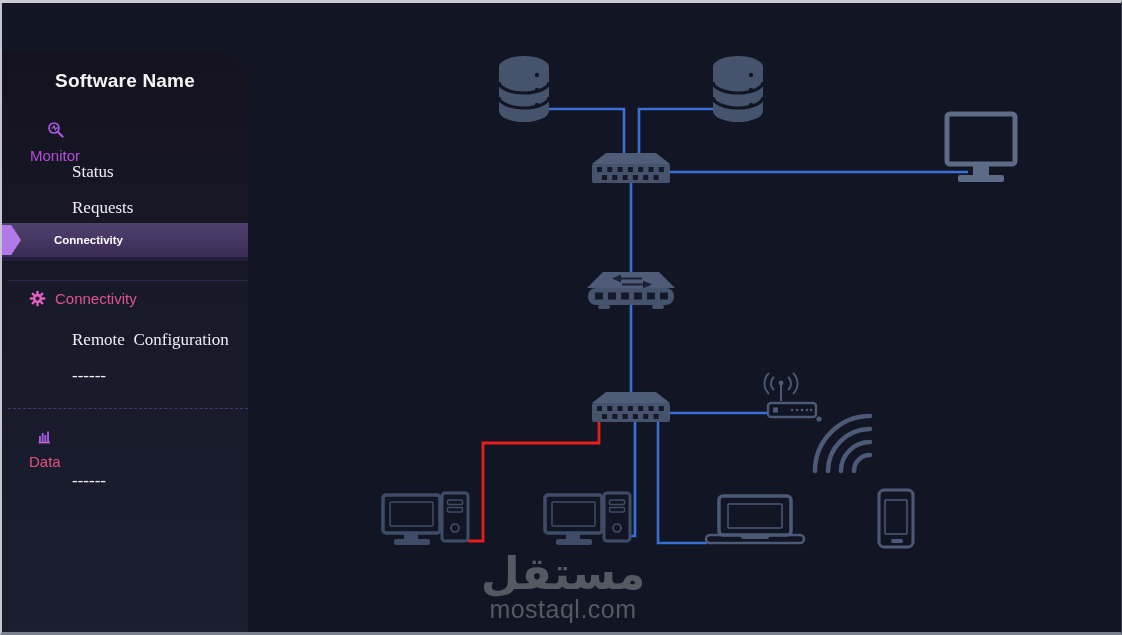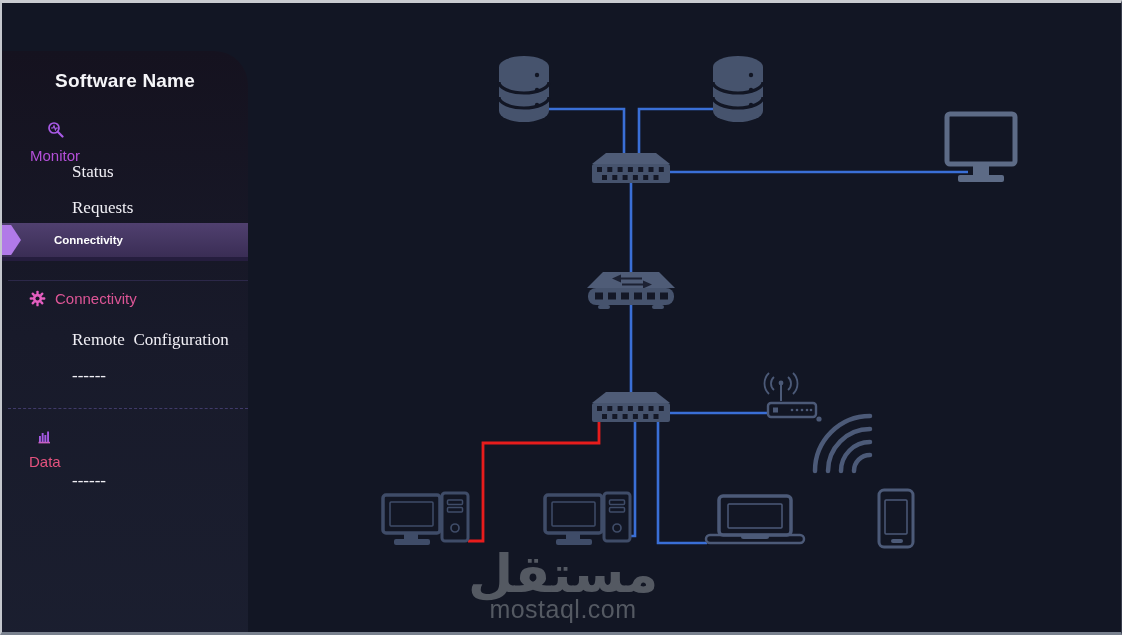--- a/index.html
+++ b/index.html
@@ -51,21 +51,21 @@
   .olfill{fill:var(--device_outline,#4c5a78);}
   .pcline{stroke:#3f4c68; fill:none;}
   .pcfill{fill:#3f4c68;}
   .monline{stroke:#5d6b86; fill:none;}
   .monfill{fill:#5d6b86;}
   .dark{fill:#1c2133;}
 
   
   .watermark{position:absolute; left:430px; top:549px; width:262px; z-index:1;
     text-align:center; color:var(--watermark,#5a5f68); opacity:.92; pointer-events:none;}
-  .wm-ar{font-size:52px; font-weight:bold; line-height:44px; font-family:"DejaVu Sans",sans-serif;}
+  .wm-ar{font-size:45px; font-weight:bold; line-height:44px; font-family:"DejaVu Sans",sans-serif;}
   .wm-en{font-size:25px; font-weight:500; letter-spacing:.5px; line-height:26px;
     font-family:Liberation Sans, sans-serif;}
 </style>
 </head>
 <body>
 
 <div class="app">
 
   <svg class="diagram" width="1122" height="635" viewBox="0 0 1122 635">
     <defs>

